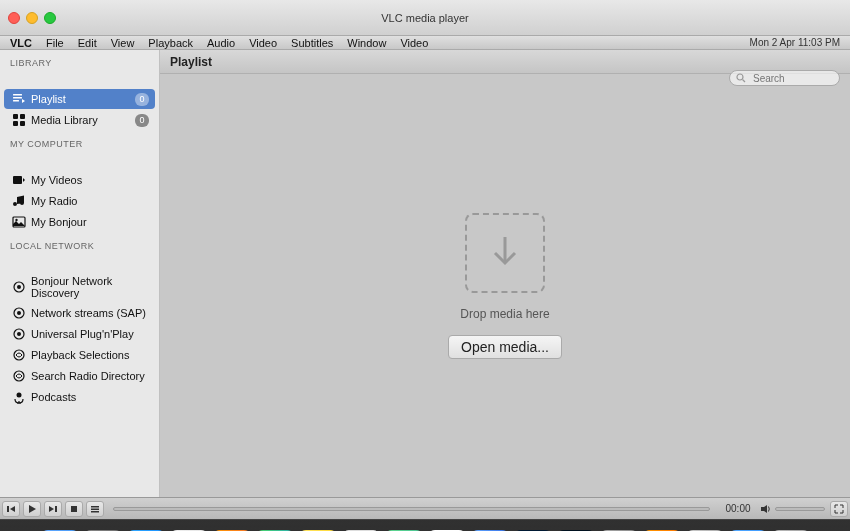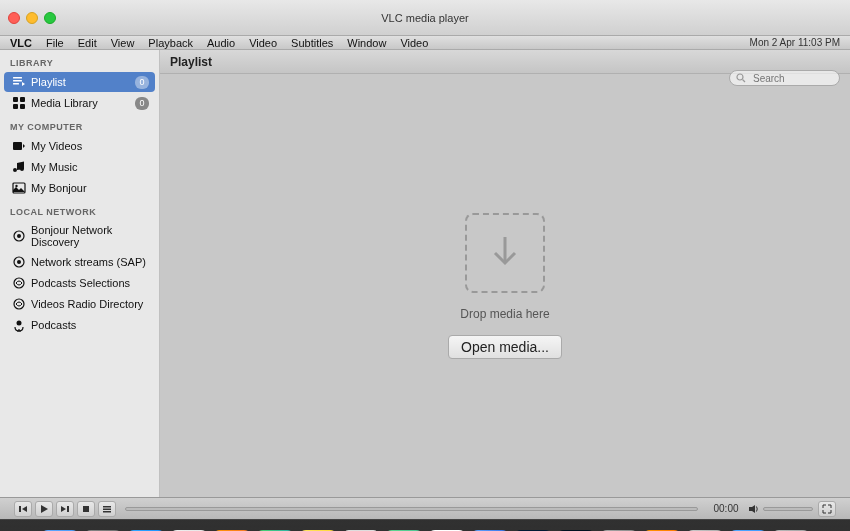--- a/index.html
+++ b/index.html
@@ -45,24 +45,24 @@
     
     #sidebar {
       width: 160px;
       background: #e8e8e8;
       border-right: 1px solid #c0c0c0;
       overflow-y: auto;
       flex-shrink: 0;
     }
     .sidebar-section-label {
       font-size: 9px;
-      font-weight: 700;
+      font-weight: 400;
       color: #666;
       text-transform: uppercase;
-      padding: 8px 10px 3px 10px;
+      padding: 8px 10px 20px 10px;
       letter-spacing: 0.5px;
     }
     .sidebar-item {
       display: flex;
       align-items: center;
       padding: 3px 8px;
       cursor: default;
       gap: 5px;
       border-radius: 4px;
       margin: 1px 4px;
@@ -138,21 +138,21 @@
       color: #222;
     }
 
     
     #controls-bar {
       height: 22px;
       background: linear-gradient(to bottom, #d0d0d0, #b8b8b8);
       border-top: 1px solid #999;
       display: flex;
       align-items: center;
-      padding: 0 14px;
+      padding: 0 2px;
       gap: 3px;
     }
     .ctrl-btn {
       width: 18px; height: 16px;
       background: linear-gradient(to bottom, #e8e8e8, #d0d0d0);
       border: 1px solid #aaa;
       border-radius: 3px;
       display: flex; align-items: center; justify-content: center;
       cursor: pointer; font-size: 8px; color: #333;
     }
@@ -259,21 +259,21 @@
           <rect x="1" y="3" width="9" height="8" rx="1"></rect>
           <polygon points="11,5 13,7 11,9"></polygon>
         </svg>
         <span>My Videos</span>
       </div>
 
       <div class="sidebar-item">
         <svg class="sidebar-icon" viewBox="0 0 14 14" fill="currentColor">
           <path d="M5 10V3l7-1.5V9M5 10a2 2 0 1 1-2-2 2 2 0 0 1 2 2zm7-1a2 2 0 1 1-2-2 2 2 0 0 1 2 2z"></path>
         </svg>
-        <span>My Music</span>
+        <span>My Radio</span>
       </div>
 
       <div class="sidebar-item">
         <svg class="sidebar-icon" viewBox="0 0 14 14" fill="currentColor">
           <rect x="1" y="2" width="12" height="10" rx="1" fill="none" stroke="currentColor" stroke-width="1.2"></rect>
           <circle cx="4.5" cy="5" r="1.2"></circle>
           <path d="M1 9l3-3 3 3 2-2 4 4H1z"></path>
         </svg>
         <span>My Bonjour</span>
       </div>
@@ -289,36 +289,43 @@
       </div>
 
       <div class="sidebar-item">
         <svg class="sidebar-icon" viewBox="0 0 14 14" fill="currentColor">
           <circle cx="7" cy="7" r="5" fill="none" stroke="currentColor" stroke-width="1.2"></circle>
           <circle cx="7" cy="7" r="2"></circle>
         </svg>
         <span>Network streams (SAP)</span>
       </div>
 
+      <div class="sidebar-item">
+        <svg class="sidebar-icon" viewBox="0 0 14 14" fill="currentColor">
+          <circle cx="7" cy="7" r="5" fill="none" stroke="currentColor" stroke-width="1.2"></circle>
+          <circle cx="7" cy="7" r="2"></circle>
+        </svg>
+        <span>Universal Plug'n'Play</span>
+      </div>
 
 
       <div class="sidebar-item">
         <svg class="sidebar-icon" viewBox="0 0 14 14" fill="currentColor">
           <circle cx="7" cy="7" r="5" fill="none" stroke="currentColor" stroke-width="1.2"></circle>
           <path d="M4 7 Q7 3 10 7 Q7 11 4 7z" fill="none" stroke="currentColor" stroke-width="1"></path>
         </svg>
-        <span>Podcasts Selections</span>
+        <span>Playback Selections</span>
       </div>
 
       <div class="sidebar-item">
         <svg class="sidebar-icon" viewBox="0 0 14 14" fill="currentColor">
           <circle cx="7" cy="7" r="5" fill="none" stroke="currentColor" stroke-width="1.2"></circle>
           <path d="M4 7 Q7 3 10 7 Q7 11 4 7z" fill="none" stroke="currentColor" stroke-width="1"></path>
         </svg>
-        <span>Videos Radio Directory</span>
+        <span>Search Radio Directory</span>
       </div>
 
       <div class="sidebar-item">
         <svg class="sidebar-icon" viewBox="0 0 14 14" fill="currentColor">
           <circle cx="7" cy="5" r="2.5"></circle>
           <path d="M3 9 Q3 13 7 13 Q11 13 11 9" fill="none" stroke="currentColor" stroke-width="1.2"></path>
           <line x1="7" y1="11" x2="7" y2="13" stroke="currentColor" stroke-width="1.2"></line>
           <line x1="5" y1="13" x2="9" y2="13" stroke="currentColor" stroke-width="1.2"></line>
         </svg>
         <span>Podcasts</span>

